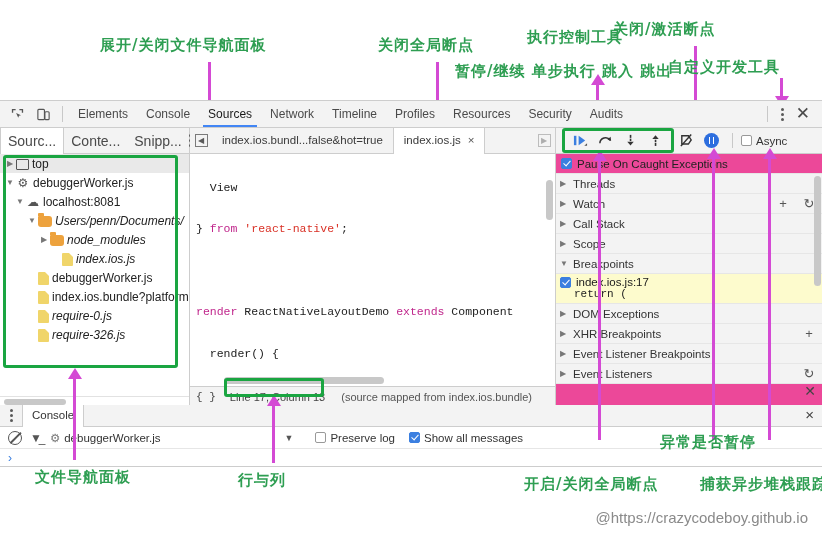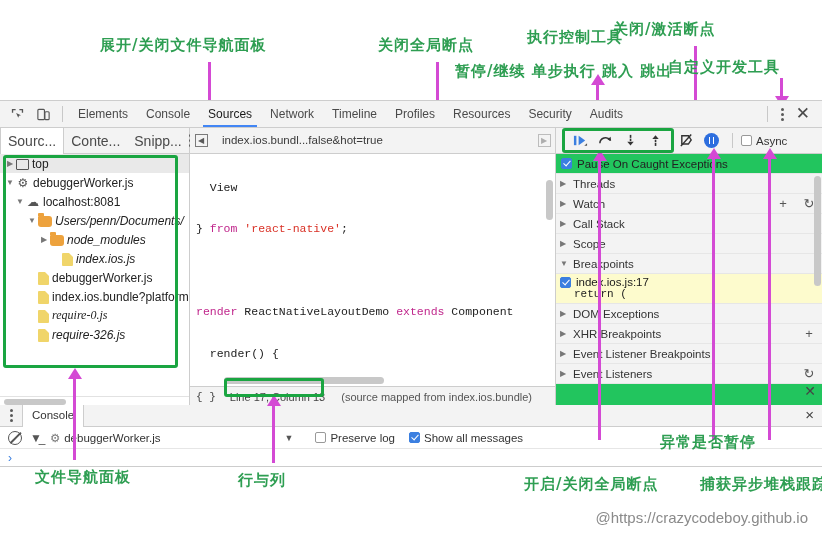--- a/index.html
+++ b/index.html
@@ -157,21 +157,21 @@
   .kw { color:#c0278c; }
   .str { color:#d93025; }
   .code-hscroll{position:absolute;left:34px;bottom:2px;height:7px;width:160px;background:#c8c8c8;border-radius:4px;}
   .code-vscroll{position:absolute;right:2px;top:26px;height:40px;width:7px;background:#c8c8c8;border-radius:4px;}
   .edit-status { height:20px; display:flex; align-items:center; background:#f3f3f3; border-top:1px solid #cdcdcd; font-size:11px; color:#444; padding-left:6px;}
   .braces { font-family:"Liberation Mono",monospace; color:#444; margin-right:10px;}
   .linecol { padding:1px 4px; }
   .srcmap { color:#555; margin-left:12px;}
 
   
-  .dbg { width:266px; display:flex; flex-direction:column; background:#22c55e; flex:none;}
+  .dbg { width:266px; display:flex; flex-direction:column; background:#ec4899; flex:none;}
   .dbg-toolbar { height:26px; display:flex; align-items:center; background:#f3f3f3; border-bottom:1px solid #cdcdcd; padding-left:12px; gap:0px;}
   .dbg-btn { width:25px;height:22px;display:flex;align-items:center;justify-content:center;color:#3b7fe0;}
   .dbg-btn.dark{color:#333;}
   .pausecirc{width:15px;height:15px;border-radius:50%;background:#2d6ede;display:flex;align-items:center;justify-content:center;}
   .pausecirc b{display:block;width:5px;height:7px;border-left:1.5px solid #fff;border-right:1.5px solid #fff;}
   .dbg-sep{width:1px;height:15px;background:#c8c8c8;margin:0 8px;}
   .async-lbl{font-size:11.5px;color:#333;display:flex;align-items:center;gap:4px;}
   .cbox{width:11px;height:11px;border:1px solid #999;border-radius:2px;background:#fff;display:inline-block;}
   .cbox.on{background:#3b7fe0;border-color:#3b7fe0;position:relative;}
   .cbox.on::after{content:"";position:absolute;left:3px;top:0px;width:3px;height:6px;border:solid #fff;border-width:0 1.6px 1.6px 0;transform:rotate(42deg);}
@@ -310,21 +310,21 @@
         <div class="tree-row" style="padding-left:26px;">
           <span class="tw"></span>
           <span class="ico ico-file"></span>
           <span class="tree-label">debuggerWorker.js</span>
         </div>
         <div class="tree-row" style="padding-left:26px;">
           <span class="tw"></span>
           <span class="ico ico-file"></span>
           <span class="tree-label">index.ios.bundle?platform</span>
         </div>
-        <div class="tree-row" style="padding-left:26px;font-family:Liberation Serif, serif;">
+        <div class="tree-row" style="padding-left:26px;">
           <span class="tw"></span>
           <span class="ico ico-file"></span>
           <span class="tree-label ital">require-0.js</span>
         </div>
         <div class="tree-row" style="padding-left:26px;">
           <span class="tw"></span>
           <span class="ico ico-file"></span>
           <span class="tree-label ital">require-326.js</span>
         </div>
       </div>
@@ -332,20 +332,23 @@
           <i></i>
         </div>
     </div>
 
     <div class="edit-pane">
       <div class="edit-tabs">
         <div class="collapse-btn">
             <span>◀</span>
           </div>
         <div class="edit-tab">index.ios.bundl...false&amp;hot=true</div>
+        <div class="edit-tab active">
+          <span>index.ios.js</span><span class="tab-x">×</span>
+        </div>
         <div class="spacer"></div>
         <div class="collapse-btn" style="opacity:.45">
             <span>▶</span>
           </div>
       </div>
 
       <div class="code">
         <div class="lines">
           <div>  View</div>
           <div>} <span class="kw">from</span> <span class="str">'react-native'</span>;</div>

